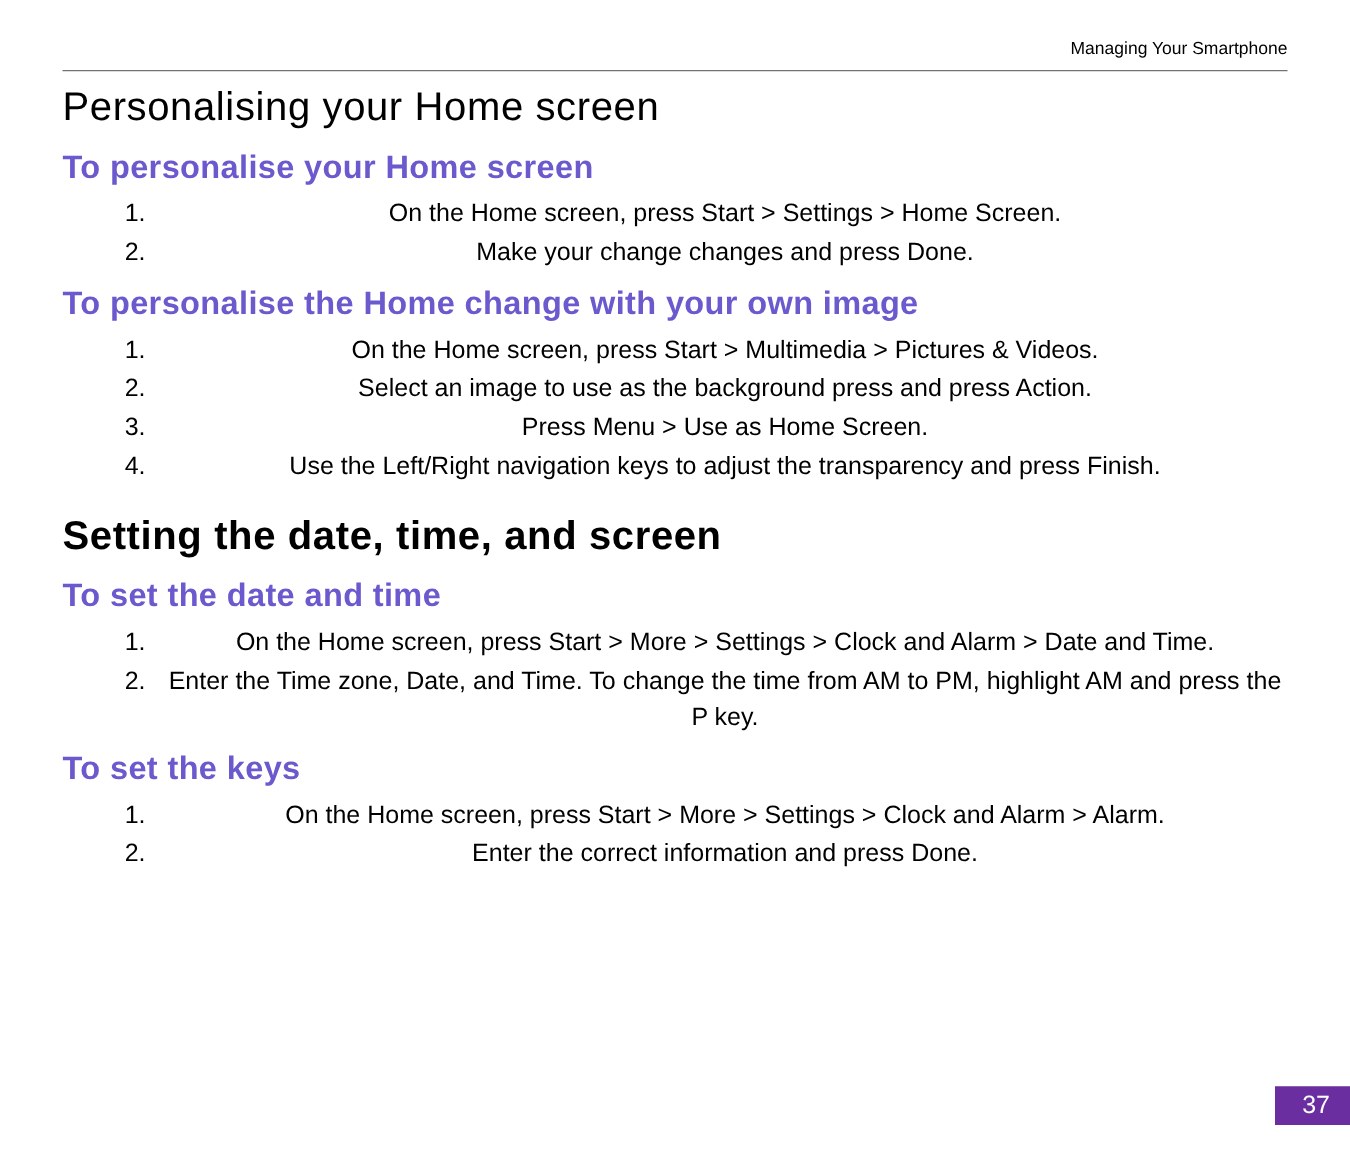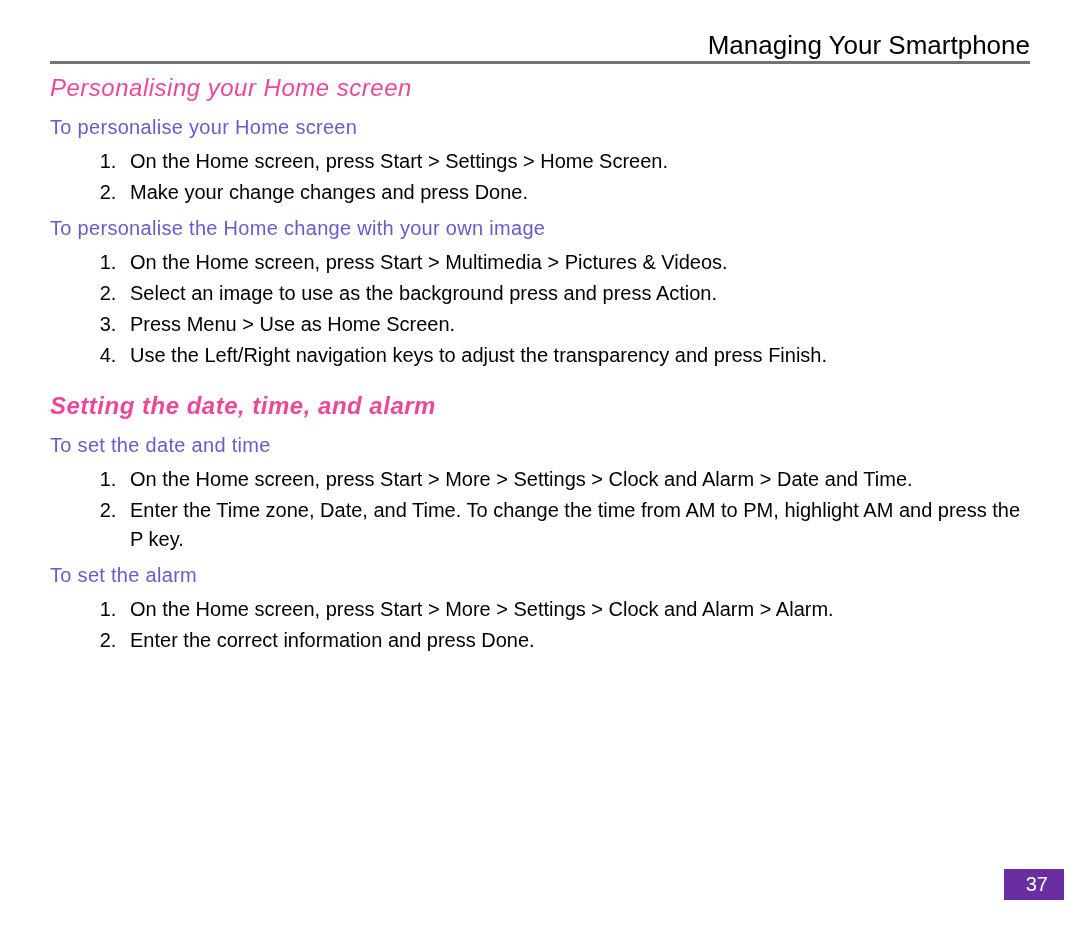--- a/index.html
+++ b/index.html
@@ -10,63 +10,63 @@
     body {
       font-family: Arial, Helvetica, sans-serif;
       background: #ffffff;
       width: 1080px;
       height: 930px;
       position: relative;
       padding: 30px 50px 0 50px;
     }
     .header-title {
       text-align: right;
-      font-size: 26px;
+      font-size: 14px;
       color: #000;
-      padding-bottom: 0;
-      border-bottom: 3px solid #737373;
+      padding-bottom: 10px;
+      border-bottom: 1px solid #737373;
       margin-bottom: 10px;
     }
     h1 {
-      font-size: 24px;
+      font-size: 32px;
       font-weight: normal;
-      color: #ec4899;
+      color: #000000;
       letter-spacing: 0.5px;
       margin-top: 8px;
       margin-bottom: 14px;
-      font-style: italic;
     }
     h1.bold {
       font-weight: bold;
       margin-top: 22px;
     }
     h2 {
-      font-size: 20px;
-      font-weight: normal;
+      font-size: 26px;
+      font-weight: bold;
       color: #6a5acd;
       margin-top: 10px;
       margin-bottom: 8px;
       letter-spacing: 0.3px;
     }
     ol {
       list-style-position: outside;
       padding-left: 72px;
       margin-bottom: 6px;
+      text-align: center;
     }
     ol li {
       font-size: 20px;
       color: #000;
       line-height: 1.45;
       padding-left: 8px;
       margin-bottom: 2px;
     }
     .page-number {
       position: absolute;
       bottom: 30px;
-      right: 16px;
+      right: 0;
       background: #6a2ea0;
       color: #fff;
       font-size: 20px;
       padding: 4px 16px 4px 22px;
     }
   </style>
 </head>
 <body>
 
 <div class="header-title">Managing Your Smartphone</div>
@@ -80,27 +80,27 @@
 </ol>
 
 <h2>To personalise the Home change with your own image</h2>
 <ol>
   <li>On the Home screen, press Start  &gt; Multimedia &gt; Pictures &amp; Videos.</li>
   <li>Select an image to use as the background press and press Action.</li>
   <li>Press Menu &gt; Use as Home Screen.</li>
   <li>Use the Left/Right navigation keys to adjust the transparency and press Finish.</li>
 </ol>
 
-<h1 class="bold">Setting the date, time, and alarm</h1>
+<h1 class="bold">Setting the date, time, and screen</h1>
 
 <h2>To set the date and time</h2>
 <ol>
   <li>On the Home screen, press Start  &gt; More &gt; Settings &gt; Clock and Alarm &gt; Date and Time.</li>
   <li>Enter the Time zone, Date, and Time. To change the time from AM to PM, highlight AM and press the P key.</li>
 </ol>
 
-<h2>To set the alarm</h2>
+<h2>To set the keys</h2>
 <ol>
   <li>On the Home screen, press Start  &gt; More &gt; Settings &gt; Clock and Alarm &gt; Alarm.</li>
   <li>Enter the correct information and press Done.</li>
 </ol>
 
 <div class="page-number">37</div>
 
 </body></html>

